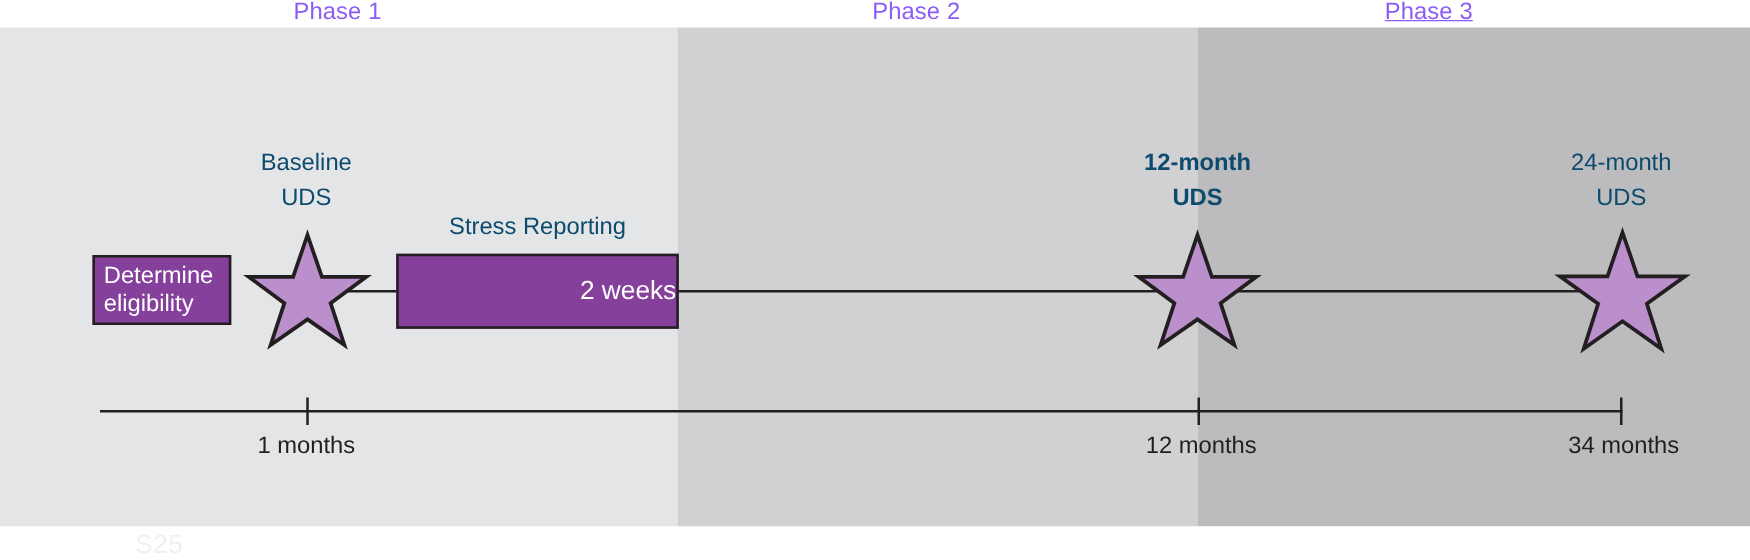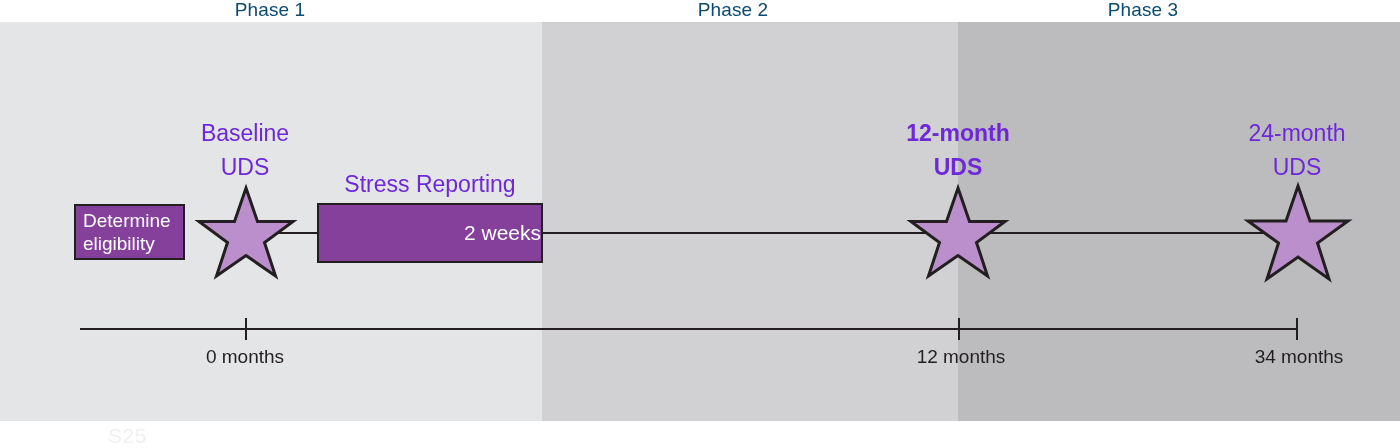--- a/index.html
+++ b/index.html
@@ -17,21 +17,21 @@
     position: relative;
     width: 1400px;
     height: 448px;
     background: #ffffff;
   }
   
   .phase-label {
     position: absolute;
     top: -1px;
     font-size: 19px;
-    color: #0c4a6e;
+    color: #8b5cf6;
     text-align: center;
     white-space: nowrap;
     transform: translateX(-50%);
     letter-spacing: 0.1px;
   }
   
   .band {
     position: absolute;
     top: 22px;
     height: 399px;
@@ -77,22 +77,22 @@
     left: 317px;
     top: 203px;
     width: 226px;
     height: 60px;
     font-size: 21px;
   }
 
   
   .caption {
     position: absolute;
-    font-size: 23px;
-    color: #6d28d9;
+    font-size: 19px;
+    color: #0c4a6e;
     text-align: center;
     white-space: nowrap;
     transform: translateX(-50%);
     line-height: 1.46;
   }
   #cap-baseline  { left: 245px;  top: 117px; }
   #cap-stress    { left: 430px;  top: 168px; text-align: center; }
   #cap-12        { left: 958px;  top: 117px; font-weight: bold; }
   #cap-24        { left: 1297px; top: 117px; }
 
@@ -151,21 +151,21 @@
 <body>
 
 <div id="figure">
 
   <div class="band" id="band-1"></div>
   <div class="band" id="band-2"></div>
   <div class="band" id="band-3"></div>
 
   <div class="phase-label" style="left:270px;">Phase 1</div>
   <div class="phase-label" style="left:733px;">Phase 2</div>
-  <div class="phase-label" style="left:1143px;">Phase 3</div>
+  <div class="phase-label" style="left:1143px;text-decoration:underline;">Phase 3</div>
 
   <div class="connector" id="connector-a"></div>
   <div class="connector" id="connector-b"></div>
 
   <div class="pbox" id="box-eligibility">
     <div>
       <div>Determine</div>
       <div>eligibility</div>
     </div>
   </div>
@@ -197,19 +197,19 @@
   </div>
   <svg class="star" id="star-24" width="100" height="98" viewBox="0 0 100 98">
     <polygon points="50,2 62,37 100,37 69.5,59 81,95 50,73 19,95 30.5,59 0,37 38,37" fill="#bb8fcb" stroke="#231f20" stroke-width="3" stroke-linejoin="miter"></polygon>
   </svg>
 
   <div id="axis-line"></div>
   <div class="tick" id="tick-0"></div>
   <div class="tick" id="tick-12"></div>
   <div class="tick" id="tick-24"></div>
 
-  <div class="axis-label" id="axlabel-0">0 months</div>
+  <div class="axis-label" id="axlabel-0">1 months</div>
   <div class="axis-label" id="axlabel-12">12 months</div>
   <div class="axis-label" id="axlabel-24">34 months</div>
 
   <div id="watermark">S25</div>
 
 </div>
 
 </body></html>

